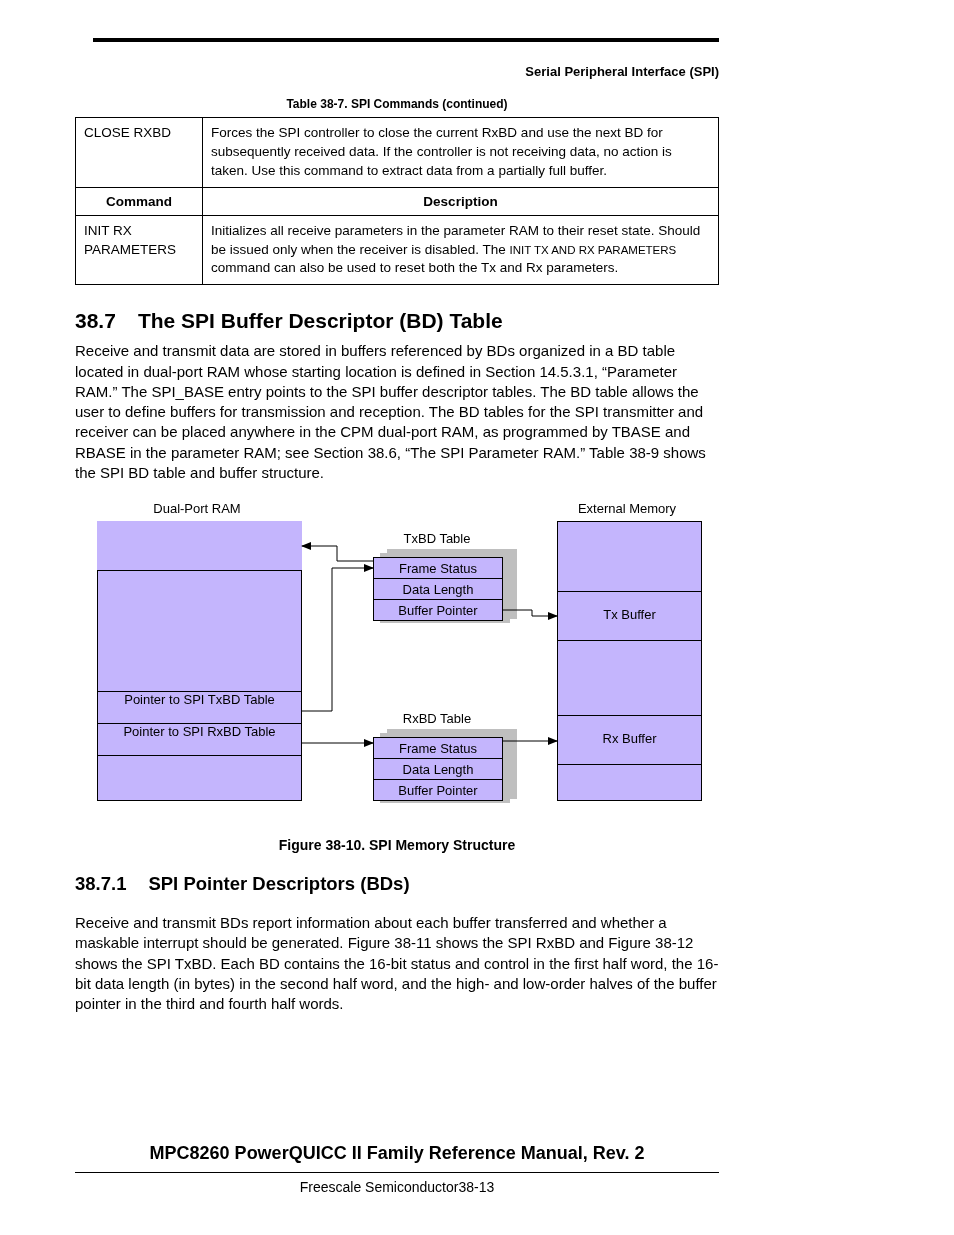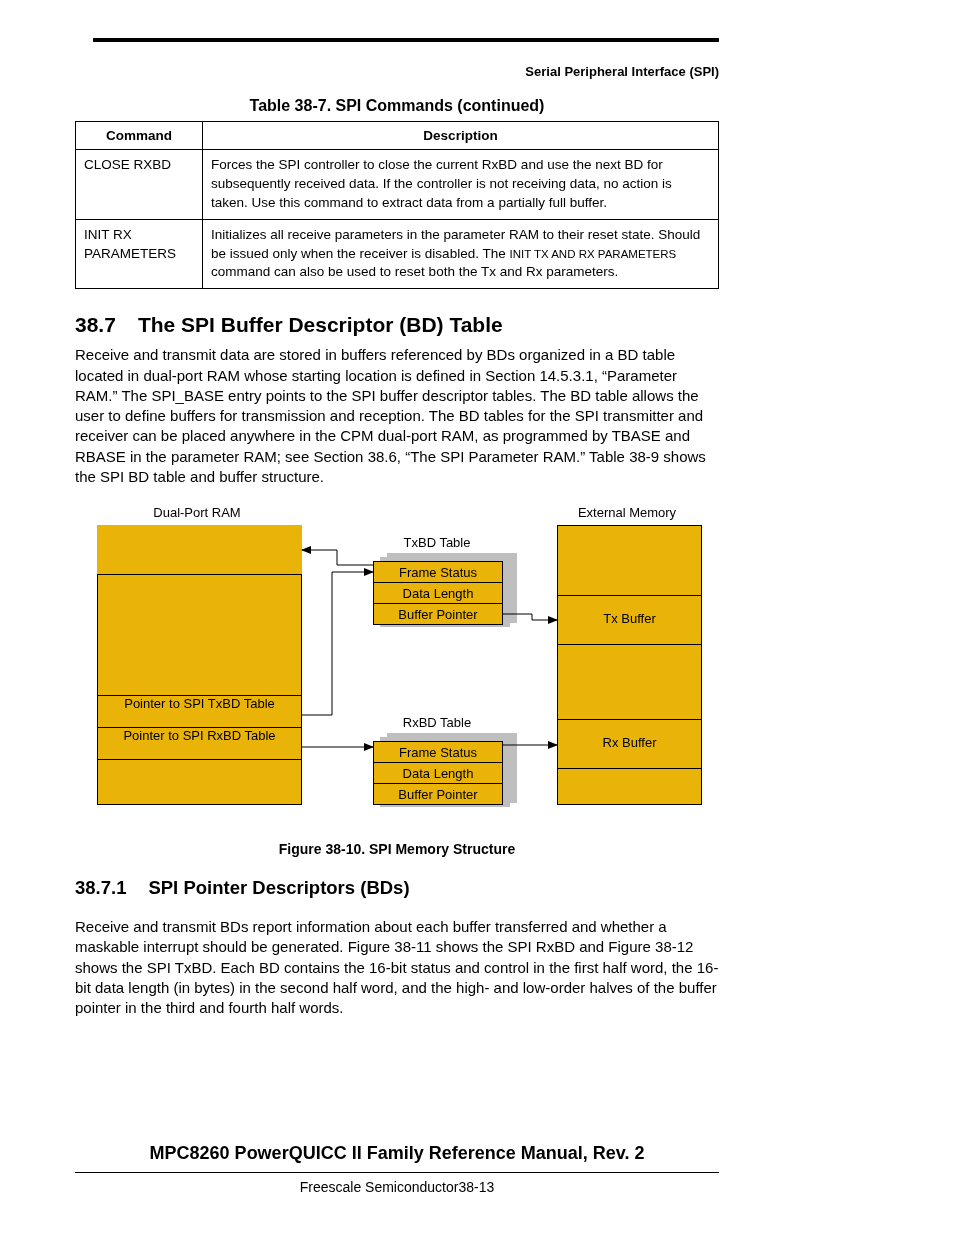--- a/index.html
+++ b/index.html
@@ -23,21 +23,21 @@
     margin-bottom: 22px;
   }
   .header-right {
     text-align: right;
     font-size: 13px;
     font-weight: bold;
     margin-bottom: 18px;
   }
   .table-caption {
     text-align: center;
-    font-size: 16px;
+    font-size: 12px;
     font-weight: bold;
     margin-bottom: 6px;
   }
   table.spi-commands {
     border-collapse: collapse;
     width: 100%;
     margin-bottom: 24px;
   }
   table.spi-commands th, table.spi-commands td {
     border: 1px solid #000;
@@ -80,21 +80,21 @@
   .figure {
     position: relative;
     width: 640px;
     height: 330px;
     margin: 18px auto 6px auto;
     font-size: 13px;
   }
   .figure .block {
     position: absolute;
     border: 1px solid #000;
-    background: #eab308;
+    background: #c4b5fd;
     text-align: center;
     line-height: 22px;
     box-sizing: border-box;
   }
   .figure .label {
     position: absolute;
     text-align: center;
   }
   .figure .shadow {
     position: absolute;
@@ -131,26 +131,26 @@
 
 <div class="page">
   <div class="top-rule"></div>
   <div class="header-right">Serial Peripheral Interface (SPI)</div>
 
   <div class="table-caption">Table 38-7. SPI Commands (continued)</div>
 
   <table class="spi-commands">
     <tbody>
         <tr>
+      <td class="command-cell">CLOSE RXBD</td>
+      <td class="desc-cell">Forces the SPI controller to close the current RxBD and use the next BD for subsequently received data. If the controller is not receiving data, no action is taken. Use this command to extract data from a partially full buffer.</td>
+    </tr>
+    <tr>
       <th>Command</th>
       <th>Description</th>
-    </tr>
-    <tr>
-      <td class="command-cell">CLOSE RXBD</td>
-      <td class="desc-cell">Forces the SPI controller to close the current RxBD and use the next BD for subsequently received data. If the controller is not receiving data, no action is taken. Use this command to extract data from a partially full buffer.</td>
     </tr>
     <tr>
       <td class="command-cell">INIT RX PARAMETERS</td>
       <td class="desc-cell">
         <span>Initializes all receive parameters in the parameter RAM to their reset state. Should be issued only when the receiver is disabled. The </span><span class="small-caps">INIT TX AND RX PARAMETERS</span><span> command can also be used to reset both the Tx and Rx parameters.</span>
       </td>
     </tr>
   </tbody>
     </table>
 

